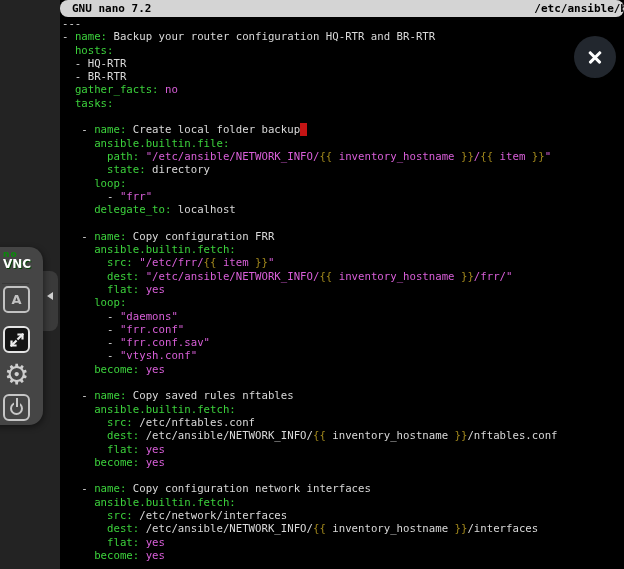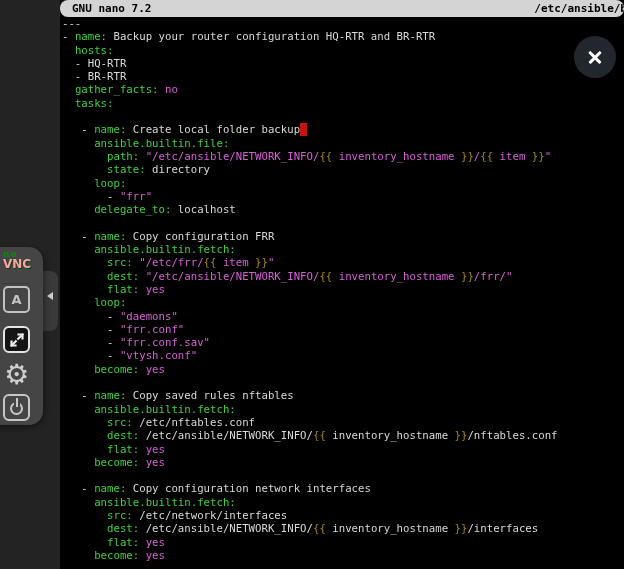--- a/index.html
+++ b/index.html
@@ -40,21 +40,21 @@
     position:absolute; left:43px; top:271px; width:15px; height:60px;
     background:#3a3a3a; border-radius:0 8px 8px 0; z-index:2; cursor:pointer;
   }
   .handle .arrow{
     position:absolute; left:4px; top:21px; width:0; height:0;
     border-top:4px solid transparent; border-bottom:4px solid transparent;
     border-right:6px solid #cfcfcf;
   }
   .logo{position:absolute; left:15px; top:3px; line-height:10px; white-space:nowrap;}
   .logo .no{display:block; font:bold 9px/9px "DejaVu Sans", sans-serif; color:#0a8a0a; letter-spacing:1px;}
-  .logo .vnc{display:block; font:bold 12px/11px "DejaVu Sans", sans-serif; color:#fca5a5; text-shadow:1px 1px 0 #064206;}
+  .logo .vnc{display:block; font:bold 12px/11px "DejaVu Sans", sans-serif; color:#ffffff; text-shadow:1px 1px 0 #064206;}
   .sep{position:absolute; left:14px; top:36px; width:27px; height:1px; background:#383838;}
   .btn{position:absolute; left:15px; width:27px; height:27px; cursor:pointer; display:flex; align-items:center; justify-content:center;}
   .btn-keyboard{top:39px; border:2px solid #c2c2c2; border-radius:5px;}
   .btn-keyboard .a{font:bold 13px "DejaVu Sans", sans-serif; color:#c2c2c2;}
   .btn-fullscreen{top:79px; background:#141414; border:2px solid #e4e4e4; border-radius:6px;}
   .btn-settings{top:114px;}
   .gear{font:28px/27px "DejaVu Sans", sans-serif; color:#cfcfcf;}
   .btn-power{top:147px; border:2px solid #c6c6c6; border-radius:6px;}
   .power-glyph{position:relative; width:23px; height:23px; display:block;}
   .pw-circle{position:absolute; left:5px; top:6px; width:13px; height:13px; border:2px solid #c8c8c8; border-radius:50%;}

